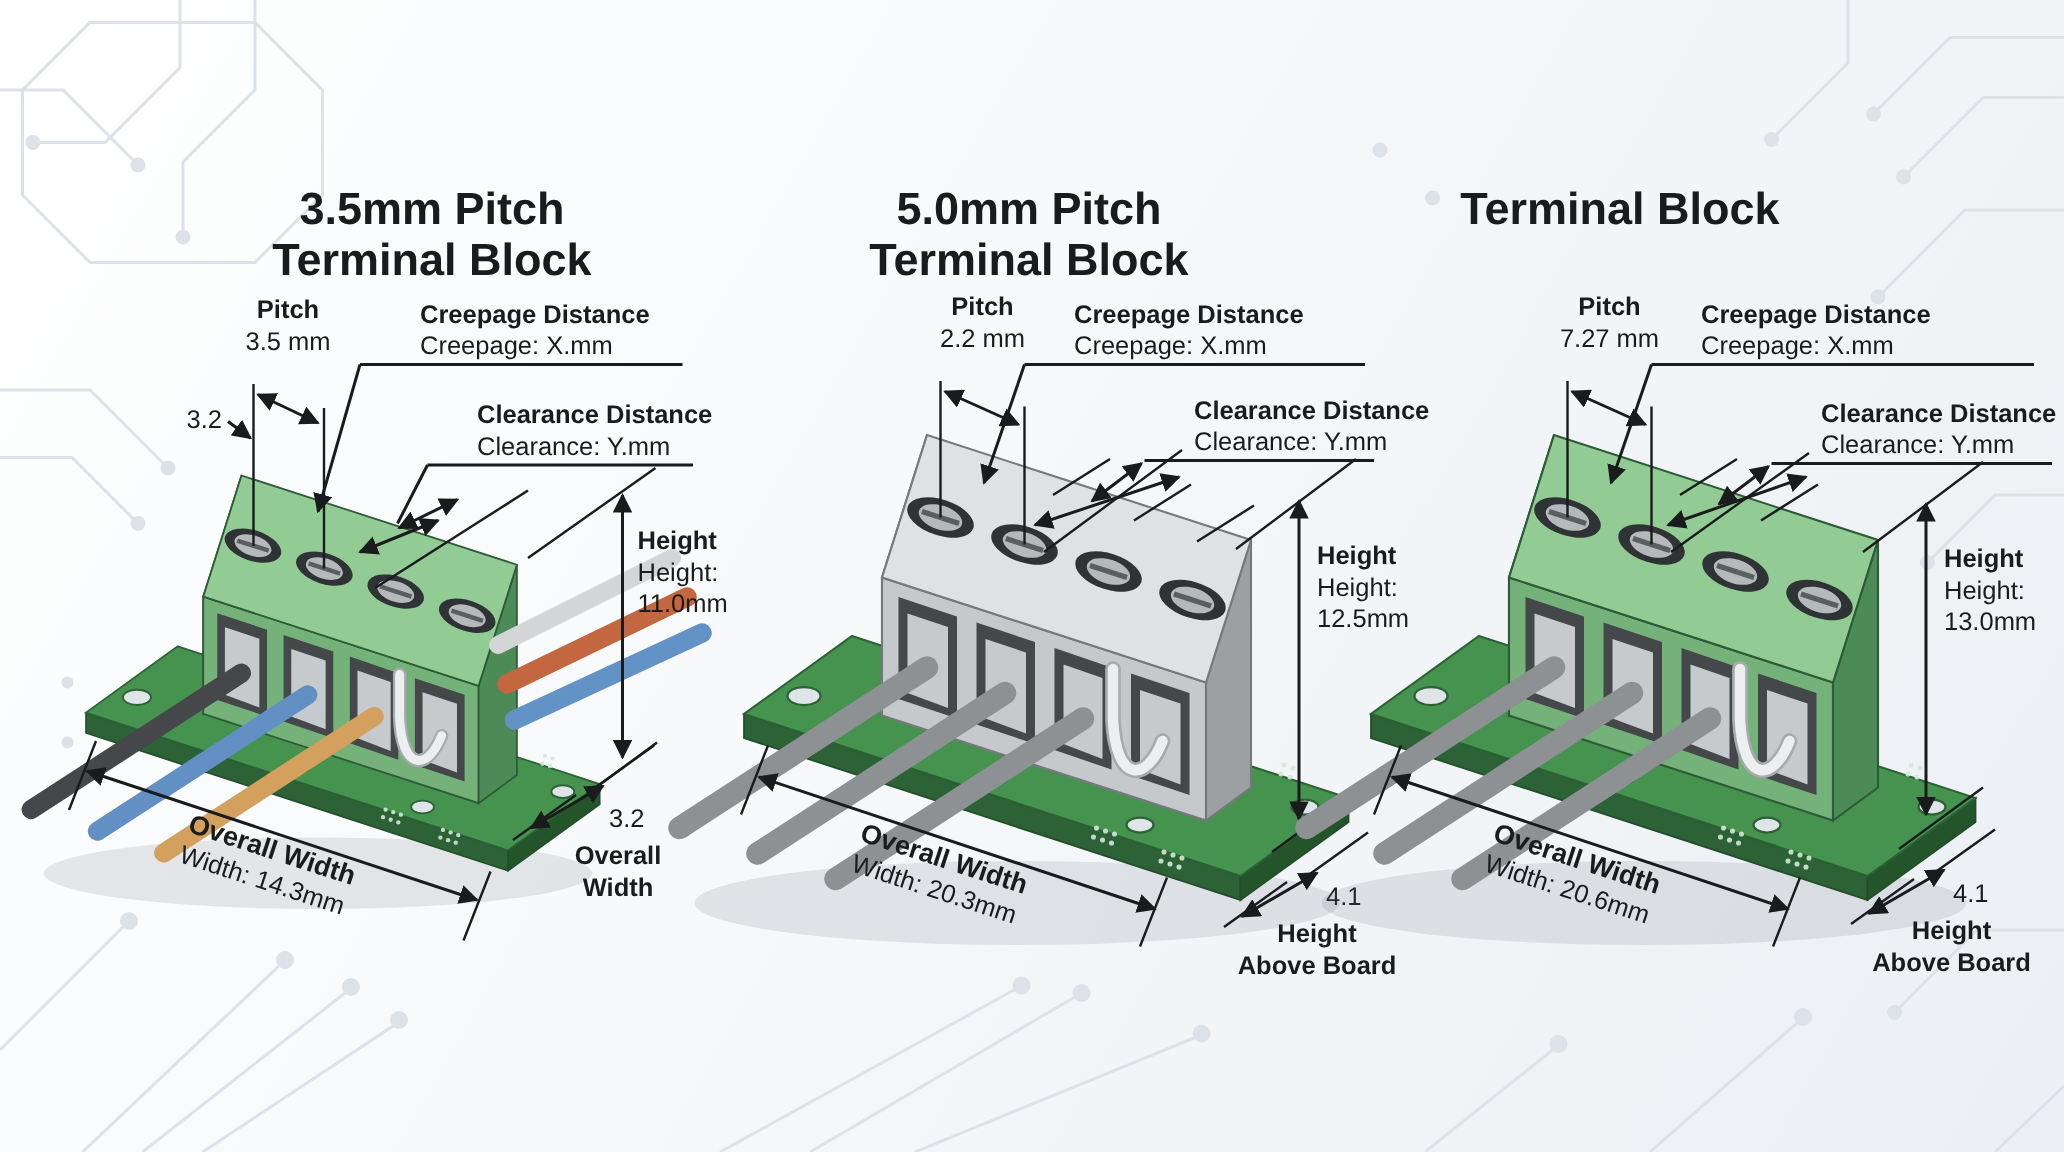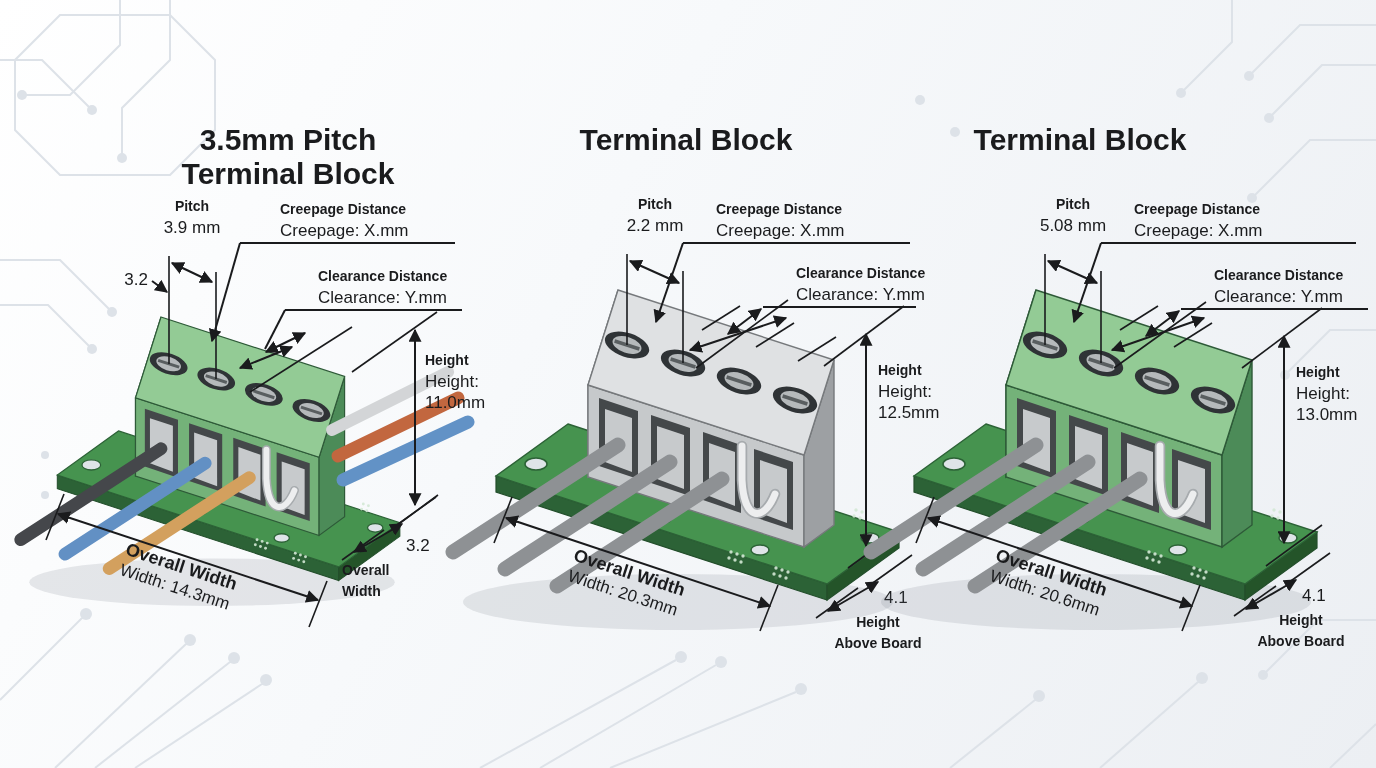--- a/index.html
+++ b/index.html
@@ -8,21 +8,21 @@
     font-family:"Liberation Sans",sans-serif;color:#1a1b1d;
     background:linear-gradient(120deg,#ffffff 0%,#f7f9fb 40%,#eceff3 100%);
   }
   .bg-traces{position:absolute;inset:0;z-index:0;}
   .stage{position:absolute;inset:0;z-index:1;display:flex;}
   .panel{position:relative;width:458px;height:740px;}
   .panel-title{position:absolute;top:98px;transform:translateX(-50%);
     font-size:30px;font-weight:bold;line-height:34px;text-align:center;white-space:nowrap;}
   .p1 .panel-title{left:288px}.p2 .panel-title{left:228px}.p3 .panel-title{left:164px}
   .block-slot svg,.overlay{position:absolute;left:0;top:0;overflow:visible;}
-  .lbl{font-weight:bold;font-size:14px;line-height:21px;}
+  .lbl{font-weight:bold;font-size:17px;line-height:21px;}
   .val{font-size:17px;line-height:21px;}
   .ann{position:absolute;white-space:nowrap;}
   .ann.center{transform:translateX(-50%);text-align:center;}
   .ow{transform:translate(-50%,-50%) rotate(18deg);text-align:center;}
   .ow .lbl{font-size:18px;}
   .dim{font-size:17px;}
   
   .p1{--top:#93cb95;--front:#74b279;--side:#4c8b58;--left:#83bf87;--edge:#2e5a38;
       --w1:#45474b;--w2:#6290c4;--w3:#d3a05e;}
   .p2{--top:#dfe1e3;--front:#c6c9cb;--side:#9da0a3;--left:#d2d4d6;--edge:#76797c;
@@ -212,42 +212,42 @@
       <line class="xl" x1="342" y1="560" x2="384" y2="530"></line>
       <line class="dl" x1="354" y1="552" x2="402" y2="524" marker-start="url(#ah)" marker-end="url(#ah)"></line>
       <line class="xl" x1="394" y1="527" x2="436" y2="497"></line>
     </svg>
     <h2 class="panel-title">
       <div>3.5mm Pitch</div>
       <div>Terminal Block</div>
     </h2>
     <div class="ann center" style="left:192px;top:196px">
       <div class="lbl">Pitch</div>
-      <div class="val">3.9 mm</div>
+      <div class="val">3.5 mm</div>
     </div>
     <div class="ann dim" style="left:112px;top:270px;width:36px;text-align:right">3.2</div>
     <div class="ann" style="left:280px;top:199px">
       <div class="lbl">Creepage Distance</div>
       <div class="val">Creepage: X.mm</div>
     </div>
     <div class="ann" style="left:318px;top:266px">
       <div class="lbl">Clearance Distance</div>
       <div class="val">Clearance: Y.mm</div>
     </div>
     <div class="ann" style="left:425px;top:350px">
       <div class="lbl">Height</div>
       <div class="val">Height:</div>
       <div class="val">11.0mm</div>
     </div>
     <div class="ann ow" style="left:178px;top:577px">
       <div class="lbl">Overall Width</div>
       <div class="val">Width: 14.3mm</div>
     </div>
     <div class="ann dim" style="left:406px;top:536px">3.2</div>
-    <div class="ann" style="left:342px;top:560px;width:140px;">
+    <div class="ann" style="left:342px;top:560px;width:140px;text-align:center">
       <div class="lbl">Overall</div>
       <div class="lbl">Width</div>
     </div>
   </section>
 
   <section class="panel p2">
     <div class="block-slot">
   <svg class="blocksvg" width="458" height="768" viewBox="0 0 458 768">
     <g class="block-g">
       <ellipse cx="200" cy="452" rx="215" ry="28" fill="rgba(110,120,132,0.16)"></ellipse>
@@ -346,20 +346,21 @@
       <line class="dl" x1="408" y1="334" x2="408" y2="546" marker-start="url(#ah)" marker-end="url(#ah)"></line>
       <line class="xl" x1="390" y1="568" x2="446" y2="527"></line>
       <line class="xl" x1="54" y1="497" x2="36" y2="543"></line>
       <line class="dl" x1="48" y1="518" x2="312" y2="606" marker-start="url(#ah)" marker-end="url(#ah)"></line>
       <line class="xl" x1="320" y1="585" x2="302" y2="631"></line>
       <line class="xl" x1="358" y1="618" x2="400" y2="588"></line>
       <line class="dl" x1="370" y1="611" x2="420" y2="582" marker-start="url(#ah)" marker-end="url(#ah)"></line>
       <line class="xl" x1="412" y1="585" x2="454" y2="555"></line>
     </svg>
     <h2 class="panel-title">
+      <div>5.0mm Pitch</div>
       <div>Terminal Block</div>
     </h2>
     <div class="ann center" style="left:197px;top:194px">
       <div class="lbl">Pitch</div>
       <div class="val">2.2 mm</div>
     </div>
     <div class="ann" style="left:258px;top:199px">
       <div class="lbl">Creepage Distance</div>
       <div class="val">Creepage: X.mm</div>
     </div>
@@ -486,21 +487,21 @@
       <line class="xl" x1="284" y1="585" x2="266" y2="631"></line>
       <line class="xl" x1="318" y1="616" x2="360" y2="586"></line>
       <line class="dl" x1="330" y1="609" x2="380" y2="580" marker-start="url(#ah)" marker-end="url(#ah)"></line>
       <line class="xl" x1="372" y1="583" x2="414" y2="553"></line>
     </svg>
     <h2 class="panel-title">
       <div>Terminal Block</div>
     </h2>
     <div class="ann center" style="left:157px;top:194px">
       <div class="lbl">Pitch</div>
-      <div class="val">5.08 mm</div>
+      <div class="val">7.27 mm</div>
     </div>
     <div class="ann" style="left:218px;top:199px">
       <div class="lbl">Creepage Distance</div>
       <div class="val">Creepage: X.mm</div>
     </div>
     <div class="ann" style="left:298px;top:265px">
       <div class="lbl">Clearance Distance</div>
       <div class="val">Clearance: Y.mm</div>
     </div>
     <div class="ann" style="left:380px;top:362px">

